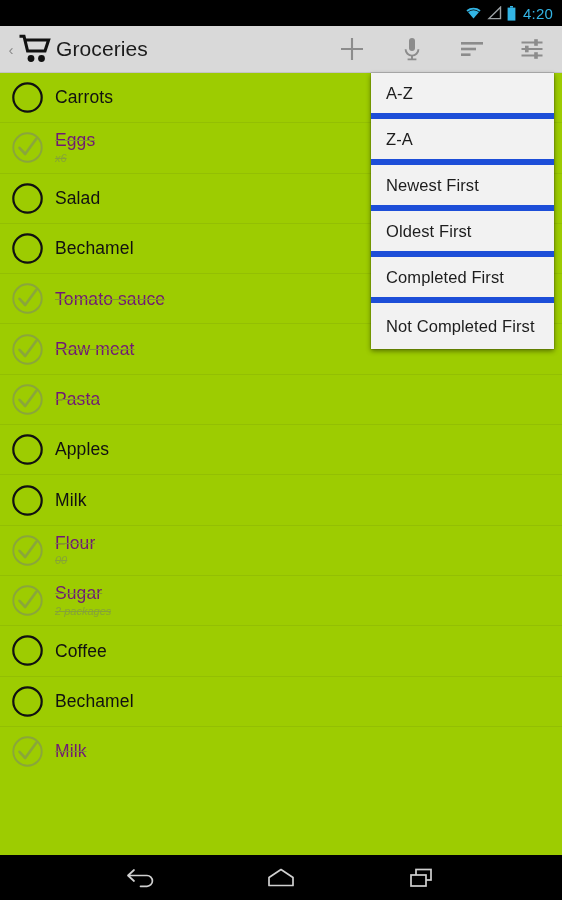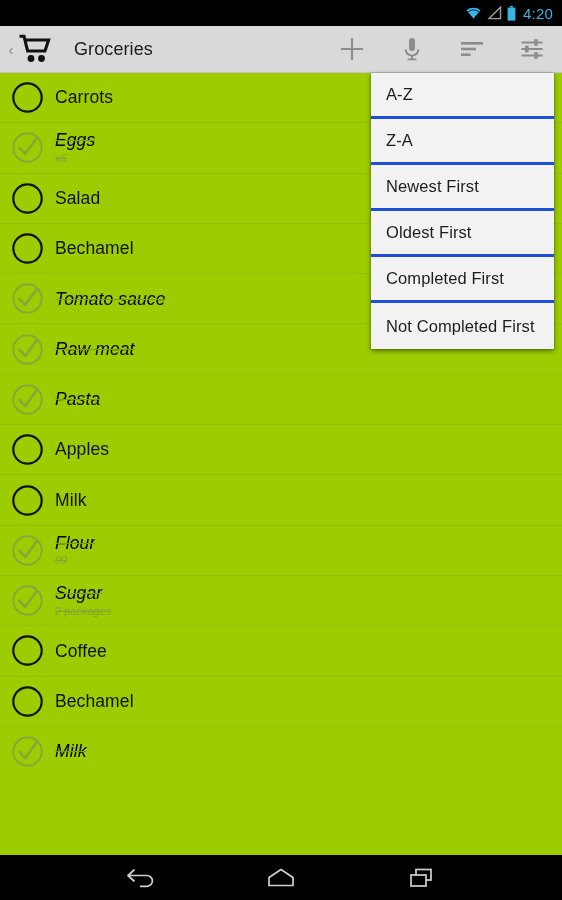--- a/index.html
+++ b/index.html
@@ -67,22 +67,22 @@
     width: 14px;
     margin-left: 4px;
     color: #8a8a8a;
     font-size: 15px;
     text-align: center;
     line-height: 1;
     user-select: none;
   }
   #app-icon { width: 34px; height: 30px; margin-left: 0px; display:block; }
   #app-title {
-    margin-left: 22px;
-    font-size: 18px;
+    margin-left: 4px;
+    font-size: 21px;
     color: #1b1b1b;
     letter-spacing: .1px;
     white-space: nowrap;
   }
   #bar-actions {
     margin-left: auto;
     display: flex;
     align-items: center;
     height: 100%;
   }
@@ -133,24 +133,23 @@
   }
   .row-sub {
     font-size: 11px;
     color: #7c9a27;
     line-height: 1.25;
     margin-top: 1px;
     white-space: nowrap;
     font-style: italic;
   }
   .row.done .row-title {
-    color: #000000;
+    color: #701a75;
     text-decoration: line-through;
     text-decoration-color: #80992f;
-    font-style: italic;
   }
   .row.done .row-sub {
     color: #86a337;
     text-decoration: line-through;
     text-decoration-color: #86a337;
   }
 
   
   #sort-menu {
     position: absolute;
@@ -163,21 +162,21 @@
     padding: 0;
   }
   .menu-item {
     height: 46px;
     display: flex;
     align-items: center;
     padding-left: 15px;
     font-size: 16.5px;
     color: #1d1d1d;
     box-sizing: border-box;
-    border-bottom: 3px solid #1d4ed8;
+    border-bottom: 6px solid #1d4ed8;
     letter-spacing: .1px;
     cursor: pointer;
     white-space: nowrap;
   }
   .menu-item:last-child { border-bottom: none; }
 
   
   #nav-bar {
     position: absolute;
     bottom: 0; left: 0;

